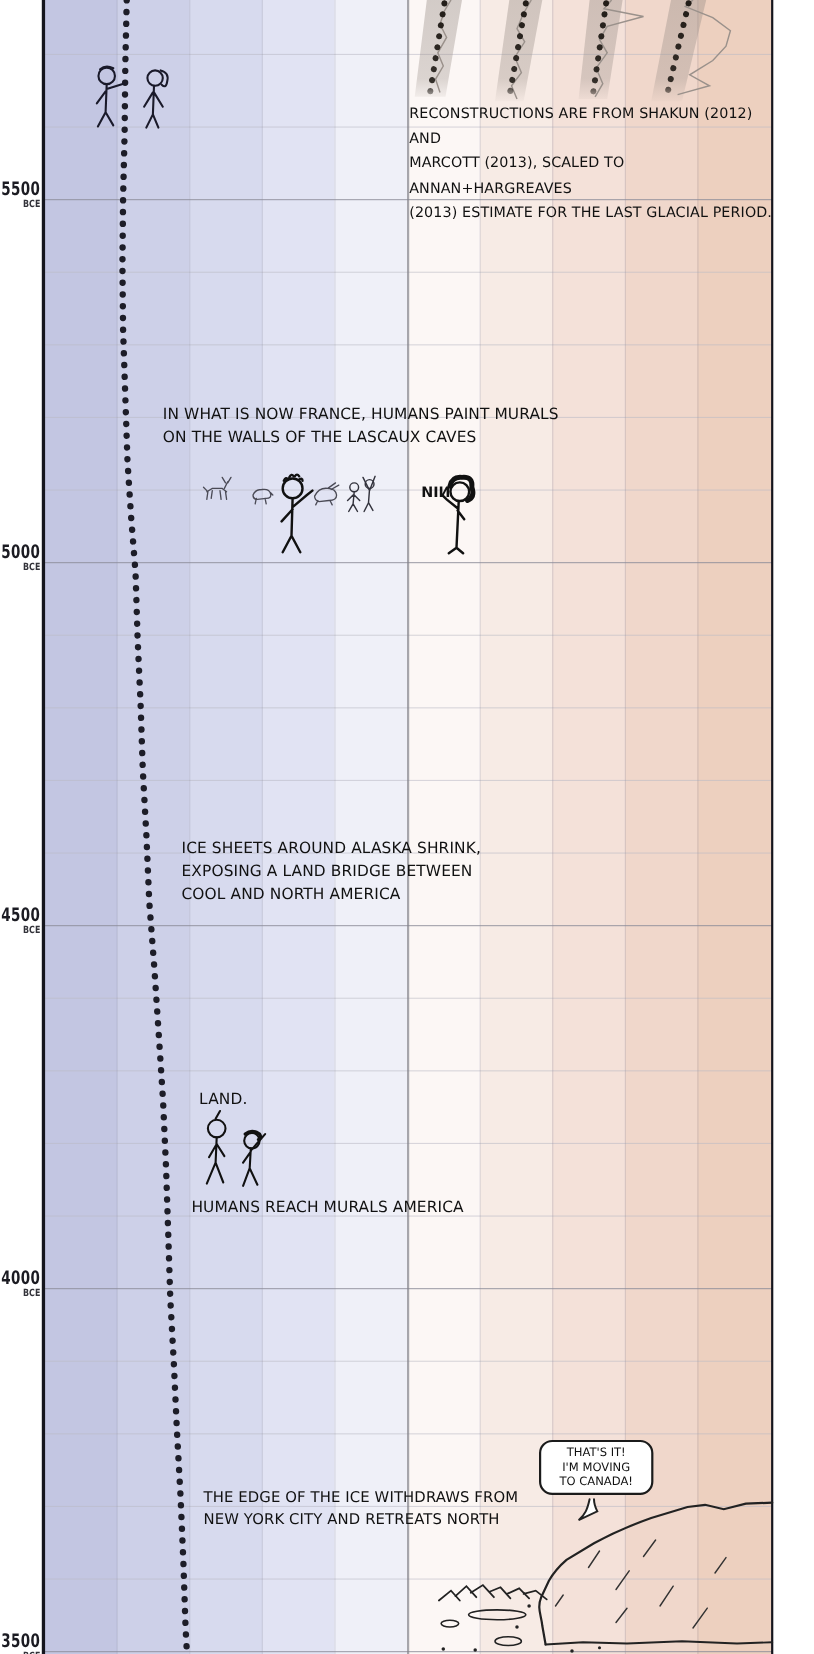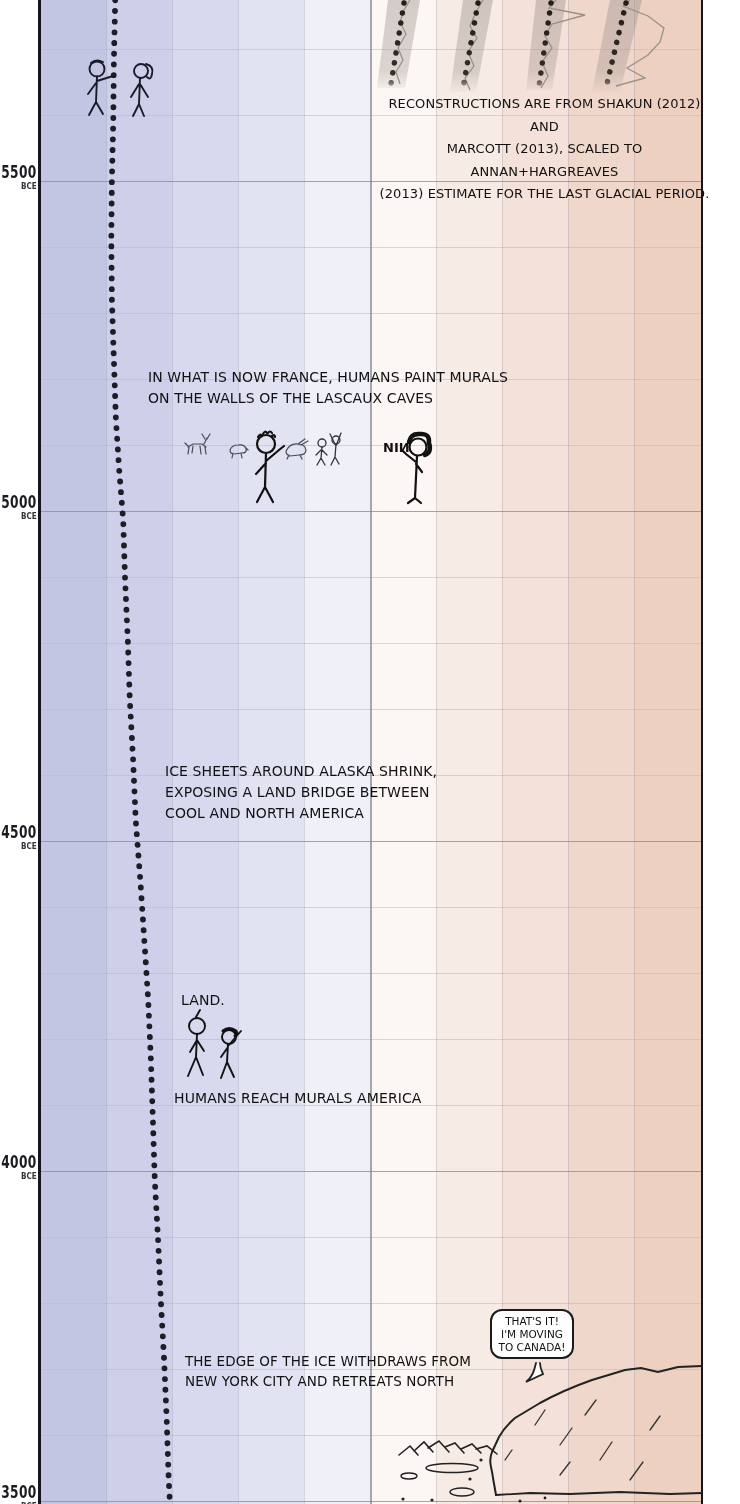--- a/index.html
+++ b/index.html
@@ -13,21 +13,21 @@
   .border-line{position:absolute;top:0;height:1504px;background:#15151d;}
   #axis-labels .tick{position:absolute;right:703px;text-align:right;color:#1b1b22;}
   #axis-labels .tick .yr{font-size:17px;font-weight:bold;letter-spacing:.5px;
       transform:scaleX(.72);transform-origin:right center;line-height:15px;}
   #axis-labels .tick .era{font-size:9px;font-weight:bold;transform:scaleX(.8);
       transform-origin:right center;line-height:10px;margin-top:1px;color:#33333a;}
   .caption{position:absolute;color:#111;white-space:pre-line;font-size:14px;
       line-height:21px;letter-spacing:.1px;font-weight:500;}
   .caption.note{font-size:13px;line-height:22.5px;}
   .caption.small{font-size:13.5px;line-height:20px;}
-  #speech-bubble{position:absolute;left:490px;top:1309px;width:84px;box-sizing:border-box;
+  #speech-bubble{position:absolute;left:490px;top:1309px;width:104px;box-sizing:border-box;
       border:2px solid #1b1b1b;border-radius:12px;background:#fff;padding:4px 2px 3px 2px;
       font-size:10.5px;line-height:13px;text-align:center;white-space:pre-line;color:#111;
       font-weight:500;z-index:5;}
   svg#overlay{position:absolute;top:0;left:0;z-index:3;pointer-events:none;}
 </style>
 </head>
 <body>
 
 <div id="stage">
 
@@ -192,21 +192,21 @@
           <circle cx="545" cy="1498" r="1.4"></circle>
       </g>
       <path d="M496,1495 L493,1478 C492,1468 488,1462 492,1452 L499,1437 C503,1430 508,1424 515,1418 L540,1403 C560,1392 575,1386 592,1380 L625,1370 L641,1368 L658,1372 L678,1367 L702,1366"></path>
       <path d="M496,1495 L530,1493 L570,1494 L620,1492 L670,1494 L702,1493" stroke-width="1.8"></path>
       <g stroke-width="1.3" stroke="#333">
         <path d="M535,1425 L545,1410 M560,1445 L572,1428 M600,1460 L612,1442 M585,1415 L596,1400 M630,1480 L643,1462 M560,1475 L570,1462 M505,1460 L512,1450 M650,1430 L660,1416"></path>
       </g>
     </g>
   </svg>
 
-  <div class="caption note" style="left:372px;top:93px;width:345px;text-align:center;">RECONSTRUCTIONS ARE FROM SHAKUN (2012) AND
+  <div class="caption note" style="left:372px;top:93px;width:345px;">RECONSTRUCTIONS ARE FROM SHAKUN (2012) AND
 MARCOTT (2013), SCALED TO ANNAN+HARGREAVES
 (2013) ESTIMATE FOR THE LAST GLACIAL PERIOD.</div>
   <div class="caption" style="left:148px;top:367px;width:400px;">IN WHAT IS NOW FRANCE, HUMANS PAINT MURALS
 ON THE WALLS OF THE LASCAUX CAVES</div>
   <div class="caption" style="left:165px;top:761px;width:300px;">ICE SHEETS AROUND ALASKA SHRINK,
 EXPOSING A LAND BRIDGE BETWEEN
 COOL AND NORTH AMERICA</div>
   <div class="caption" style="left:181px;top:990px;">LAND.</div>
   <div class="caption" style="left:174px;top:1088px;width:300px;">HUMANS REACH MURALS AMERICA</div>
   <div class="caption small" style="left:185px;top:1351px;width:300px;">THE EDGE OF THE ICE WITHDRAWS FROM

